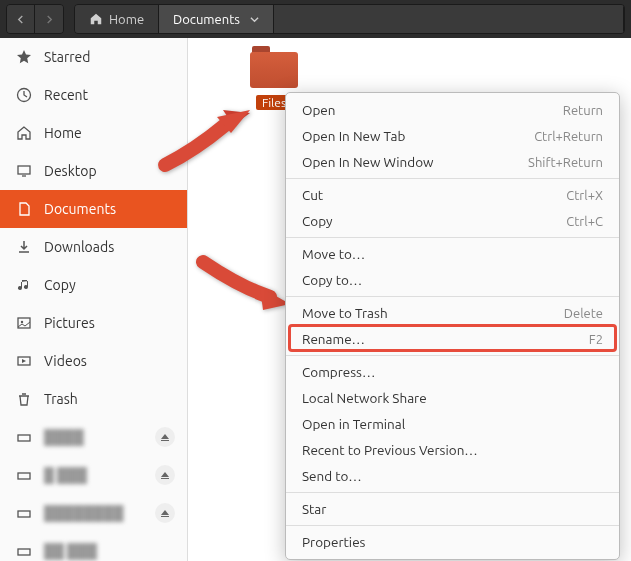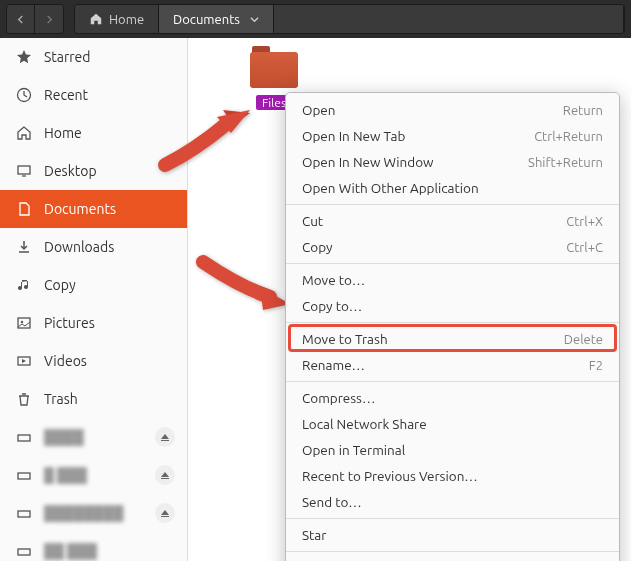--- a/index.html
+++ b/index.html
@@ -24,21 +24,21 @@
 .sb-item svg { width: 16px; height: 16px; fill: #555; }
 .sb-item .eject { position: absolute; right: 12px; width: 20px; height: 20px; border-radius: 10px; background: #eee; display: flex; align-items: center; justify-content: center; }
 .sb-item .eject svg { width: 10px; height: 10px; fill: #666; }
 .blur { filter: blur(2px); color: #999; }
 
 .content { flex: 1; background: #fff; position: relative; padding: 12px; }
 .folder-item { width: 72px; text-align: center; position: absolute; left: 50px; top: 8px; }
 .folder-icon { width: 48px; height: 42px; margin: 0 auto 4px; position: relative; }
 .folder-icon::before { content: ''; position: absolute; top: 0; left: 2px; width: 18px; height: 8px; background: #a8452f; border-radius: 2px 2px 0 0; }
 .folder-icon::after { content: ''; position: absolute; top: 6px; left: 0; right: 0; bottom: 0; background: linear-gradient(#d45e3c, #c04e30); border-radius: 3px; }
-.folder-label { display: inline-block; background: #a21caf; color: #fff; font-size: 12px; padding: 1px 6px; border-radius: 2px; }
+.folder-label { display: inline-block; background: #c2410c; color: #fff; font-size: 12px; padding: 1px 6px; border-radius: 2px; }
 
 .context-menu { position: absolute; left: 285px; top: 92px; width: 335px; background: #fafafa; border: 1px solid #bbb; border-radius: 5px; box-shadow: 0 4px 20px rgba(0,0,0,0.25); padding: 4px 0; z-index: 100; }
 .menu-item { height: 26px; display: flex; align-items: center; padding: 0 16px; font-size: 13.5px; color: #333; justify-content: space-between; text-align: right; }
 .menu-item .label { }
 .menu-item .shortcut { color: #888; font-size: 13px; }
 .menu-sep { height: 1px; background: #ddd; margin: 3px 0; }
 .menu-highlight { position: absolute; border: 3px solid #e74c3c; border-radius: 4px; pointer-events: none; }
 
 .arrow { position: absolute; z-index: 50; }
 .arrow svg { filter: drop-shadow(1px 1px 2px rgba(0,0,0,0.3)); }
@@ -198,24 +198,20 @@
         <span class="label">Open</span>
         <span class="shortcut">Return</span>
       </div>
       <div class="menu-item">
         <span class="label">Open In New Tab</span>
         <span class="shortcut">Ctrl+Return</span>
       </div>
       <div class="menu-item">
         <span class="label">Open In New Window</span>
         <span class="shortcut">Shift+Return</span>
-      </div>
-      <div class="menu-item">
-        <span class="label">Open With Other Application</span>
-        <span class="shortcut"></span>
       </div>
       <div class="menu-sep"></div>
       <div class="menu-item">
         <span class="label">Cut</span>
         <span class="shortcut">Ctrl+X</span>
       </div>
       <div class="menu-item">
         <span class="label">Copy</span>
         <span class="shortcut">Ctrl+C</span>
       </div>

